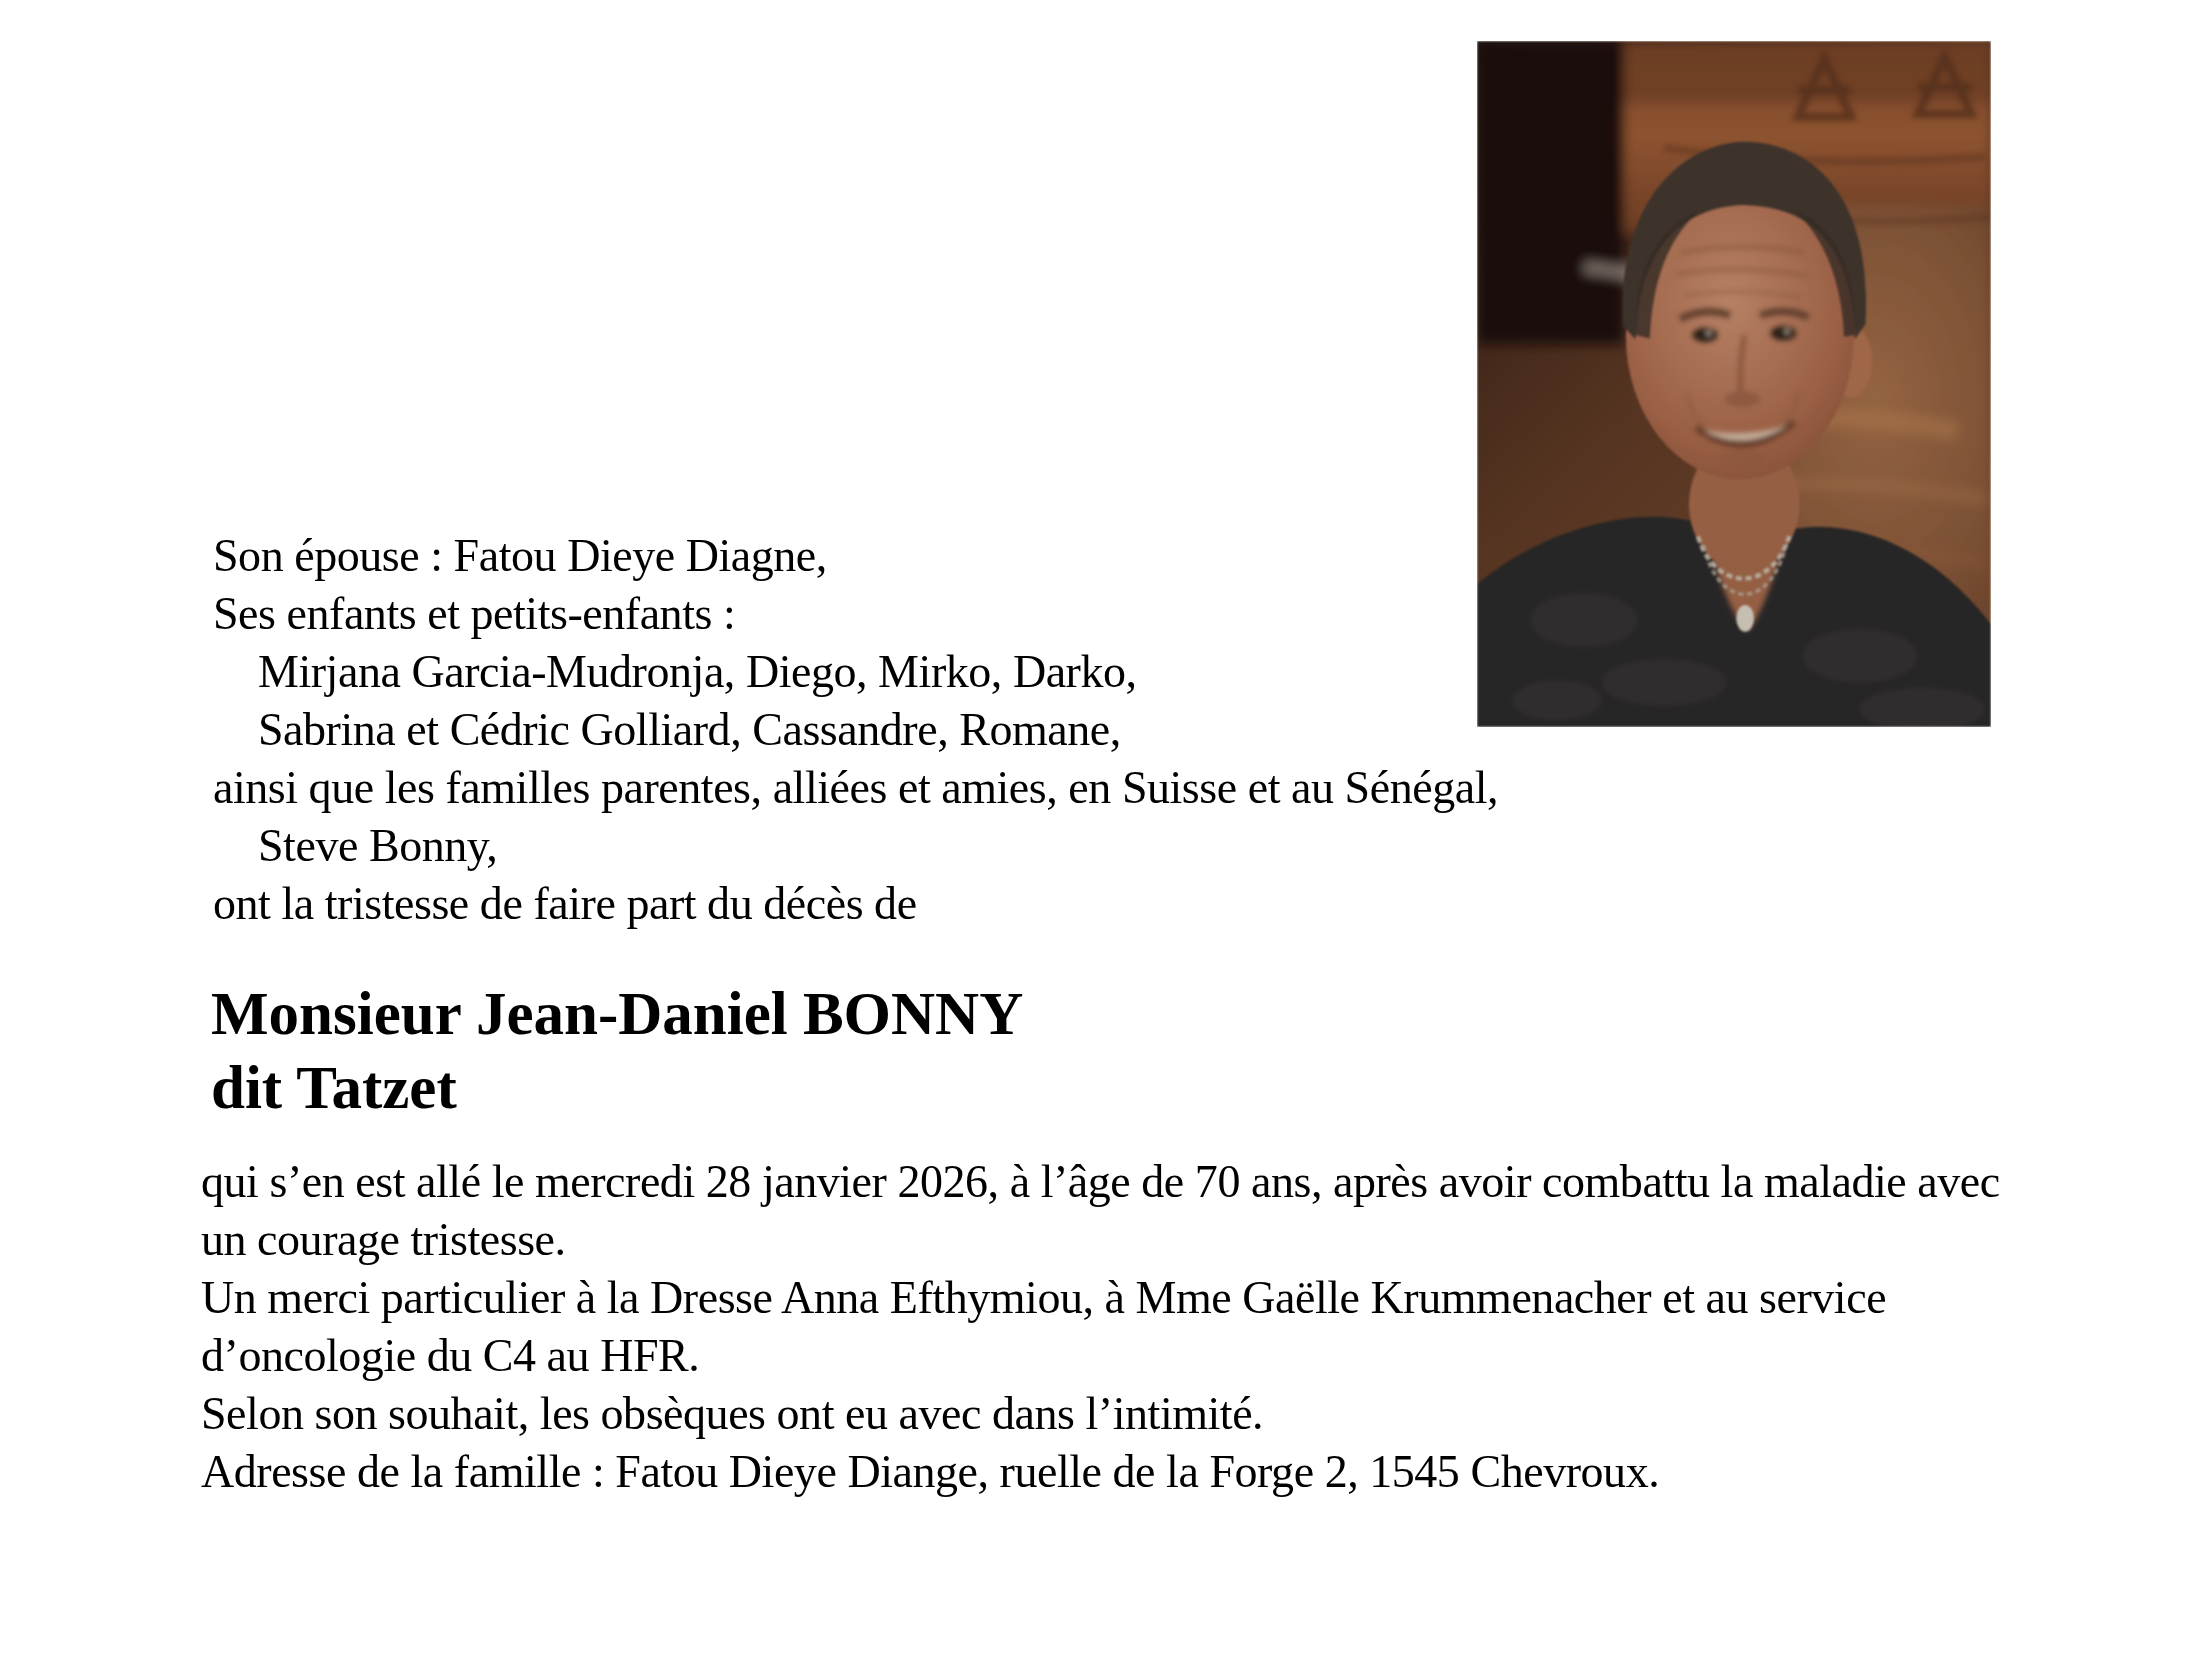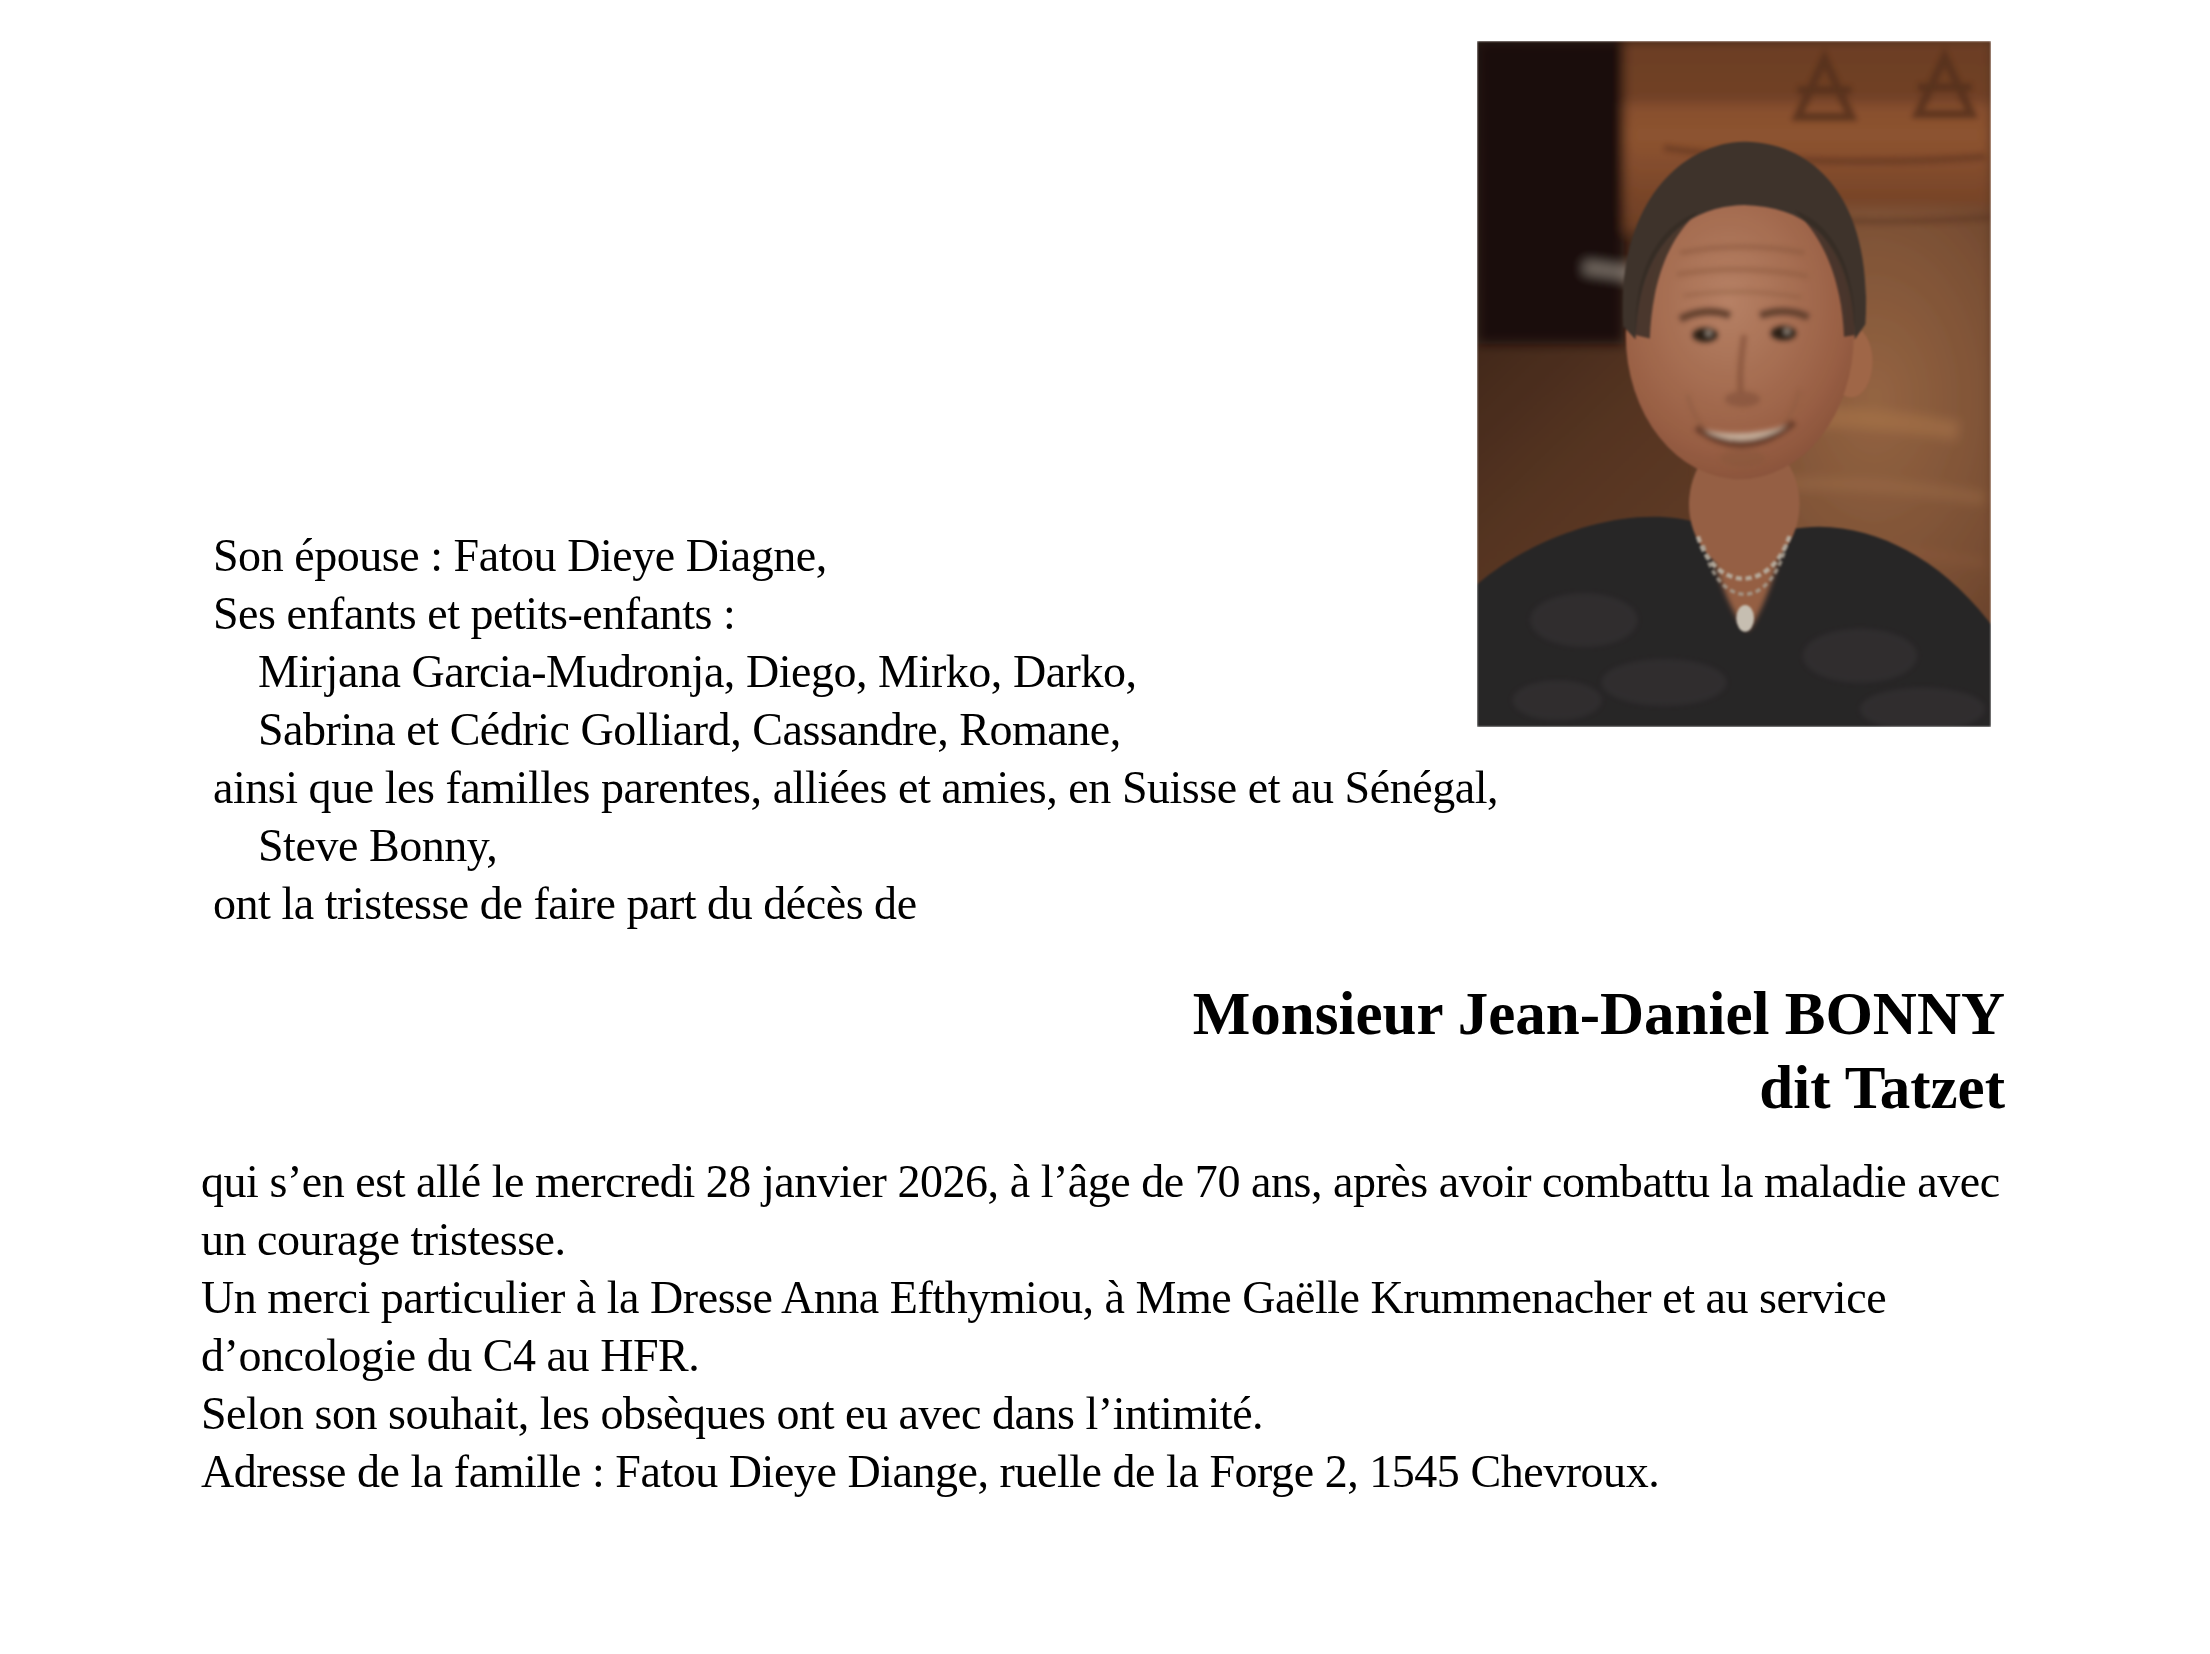--- a/index.html
+++ b/index.html
@@ -38,24 +38,24 @@
     font-size: 46px;
     line-height: 58px;
     letter-spacing: -0.01em;
     white-space: nowrap;
   }
   .doc-line.indent {
     padding-left: 45px;
   }
   .title-block {
     position: absolute;
-    left: 197px;
+    left: 211px;
     top: 977px;
     width: 1808px;
-    text-align: right;
+    text-align: left;
   }
   .title-line {
     font-size: 61px;
     line-height: 74px;
     font-weight: bold;
     white-space: nowrap;
   }
   
   .photo-frame {
     position: absolute;

